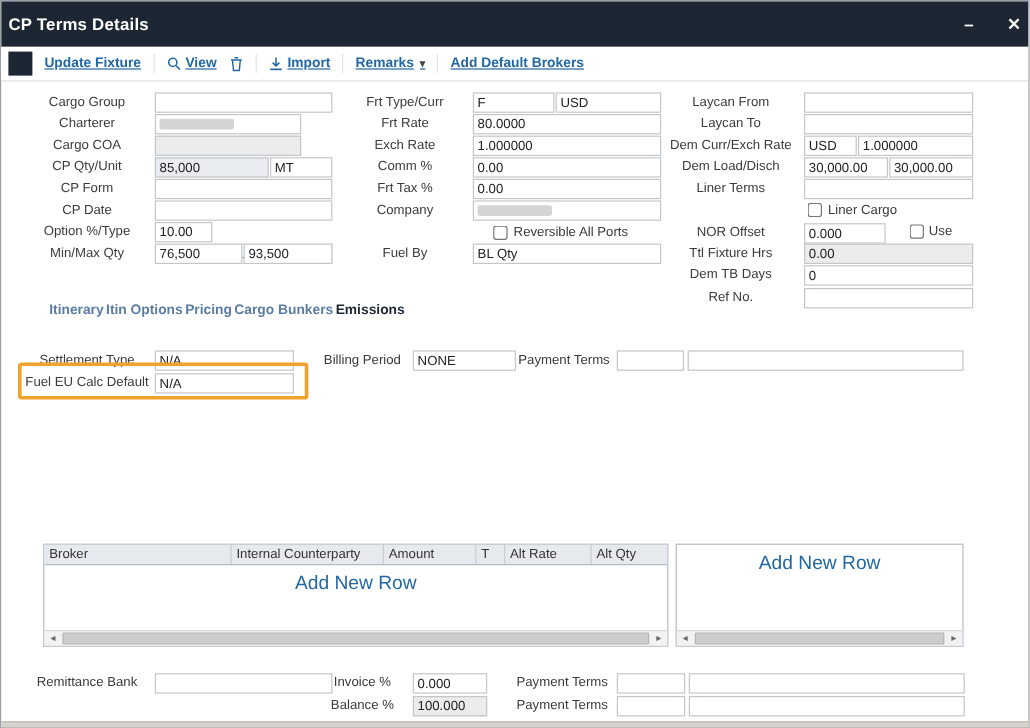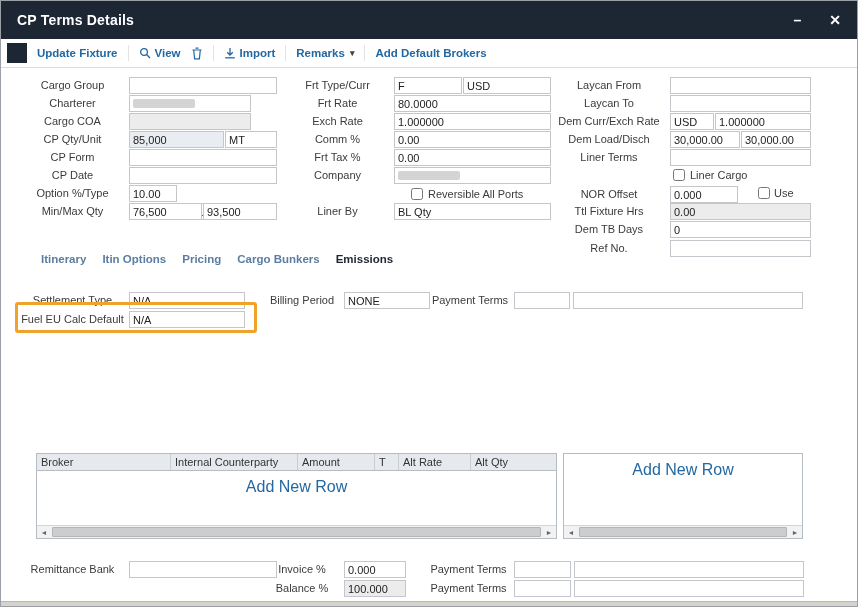--- a/index.html
+++ b/index.html
@@ -1,36 +1,36 @@
 <!DOCTYPE html>
 <html><head>
 <meta charset="utf-8">
 <style>
   *{box-sizing:border-box;margin:0;padding:0;font-family:"Liberation Sans",sans-serif;}
   html,body{width:858px;height:607px;}
   body{position:relative;background:#fff;border:1px solid #9aa0a6;overflow:hidden;}
-  .titlebar{position:absolute;top:0;left:0;width:100%;height:38px;background:#1c2733;display:flex;align-items:center;padding:0 16px;}
+  .titlebar{position:absolute;top:0;left:0;width:100%;height:38px;background:#1c2733;display:flex;align-items:center;padding:0 6px;}
   .titlebar .title{color:#fff;font-size:14px;font-weight:bold;letter-spacing:.2px;}
   .win-controls{margin-left:auto;display:flex;gap:28px;color:#fff;font-size:14px;font-weight:bold;}
   .win-controls span{cursor:pointer;line-height:1;}
   .toolbar{position:absolute;top:38px;left:0;width:100%;height:29px;background:#fff;border-bottom:1px solid #dcdcdc;display:flex;align-items:center;padding:0 6px;gap:10px;}
   .menu-sq{width:20px;height:20px;background:#1c2733;flex:0 0 auto;cursor:pointer;}
-  .tool-link{color:#2368a2;font-weight:bold;font-size:11.5px;cursor:pointer;display:flex;align-items:center;gap:4px;white-space:nowrap;}
+  .tool-link{color:#2368a2;font-weight:bold;font-size:11.5px;cursor:pointer;display:flex;align-items:center;gap:4px;white-space:nowrap;text-decoration:underline;}
   .sep{width:1px;height:16px;background:#e3e3e3;}
   .caret{font-size:9px;color:#444;margin-left:1px;}
   .lbl{position:absolute;font-size:11px;color:#3b3b3b;text-align:center;height:16px;line-height:16px;white-space:nowrap;}
   .fld{position:absolute;height:17px;border:1px solid #c3c6ca;background:#fff;font-size:11px;padding:0 3px;color:#222;line-height:15px;}
   input.fld{outline:none;}
   .num{text-align:left;}
   .ro{background:#ececec;}
   .ro2{background:#e9edf2;}
   .redact{display:inline-block;width:62px;height:9px;background:#d4d4d4;border-radius:2px;margin-top:3px;}
   .cbx{position:absolute;width:12px;height:12px;margin:0;cursor:pointer;}
   .cb-lbl{position:absolute;font-size:11px;color:#3b3b3b;height:14px;line-height:14px;white-space:nowrap;}
-  .tabs{position:absolute;top:252px;left:40px;display:flex;gap:16px;font-size:11.5px;font-weight:bold;}
+  .tabs{position:absolute;top:252px;left:40px;display:flex;gap:2px;font-size:11.5px;font-weight:bold;}
   .tab{color:#5b7da3;cursor:pointer;white-space:nowrap;}
   .tab.active{color:#1c2733;}
   .hl-box{position:absolute;left:14px;top:301px;width:242px;height:31px;border:3px solid #f0a32b;border-radius:3px;pointer-events:none;z-index:5;}
   .grid{position:absolute;border:1px solid #b6bcc3;background:#fff;}
   .grid-head{display:flex;background:#e6eaee;border-bottom:1px solid #b6bcc3;height:17px;}
   .gh-cell{font-size:11px;color:#333;padding:1px 4px;border-right:1px solid #c9ced4;height:100%;line-height:14px;overflow:hidden;white-space:nowrap;}
   .gh-cell:last-child{border-right:none;flex:1;}
   .grid-body{height:54px;}
   .add-row{display:block;text-align:center;color:#2368a2;font-size:16px;margin-top:7px;cursor:pointer;}
   .hscroll{position:absolute;left:0;bottom:0;width:100%;height:13px;background:#f2f2f2;border-top:1px solid #d5d5d5;display:flex;align-items:center;}
@@ -128,21 +128,21 @@
 
 <span class="lbl" style="left:283px;top:148px;width:107px">Frt Tax %</span>
 <input class="fld num" style="left: 393px; top: 148px; width: 157px;" value="0.00">
 
 <span class="lbl" style="left:283px;top:166px;width:107px">Company</span>
 <div class="fld" style="left:393px;top:166px;width:157px"><span class="redact"></span></div>
 
 <input type="checkbox" class="cbx" style="left: 410px; top: 187px;">
 <span class="cb-lbl" style="left:427px;top:186px">Reversible All Ports</span>
 
-<span class="lbl" style="left:283px;top:202px;width:107px">Liner By</span>
+<span class="lbl" style="left:283px;top:202px;width:107px">Fuel By</span>
 <input class="fld" style="left: 393px; top: 202px; width: 157px;" value="BL Qty">
 
 <span class="lbl" style="left:550px;top:76px;width:116px">Laycan From</span>
 <input class="fld" style="left: 669px; top: 76px; width: 141px;" value="">
 
 <span class="lbl" style="left:550px;top:94px;width:116px">Laycan To</span>
 <input class="fld" style="left: 669px; top: 94px; width: 141px;" value="">
 
 <span class="lbl" style="left:550px;top:112px;width:116px">Dem Curr/Exch Rate</span>
 <input class="fld" style="left: 669px; top: 112px; width: 44px;" value="USD">
@@ -189,21 +189,21 @@
 <span class="lbl" style="left:428px;top:291px;width:82px">Payment Terms</span>
 <input class="fld" style="left: 513px; top: 291px; width: 56px;" value="">
 <input class="fld" style="left: 572px; top: 291px; width: 230px;" value="">
 
 <span class="lbl" style="left:18px;top:310px;width:107px">Fuel EU Calc Default</span>
 <input class="fld" style="left: 128px; top: 310px; width: 116px;" value="N/A">
 <div class="hl-box"></div>
 
 <div class="grid" style="left:35px;top:452px;width:521px;height:86px">
   <div class="grid-head">
-    <div class="gh-cell" style="width:134px">Broker</div>
+    <div class="gh-cell" style="width:156px">Broker</div>
     <div class="gh-cell" style="width:127px">Internal Counterparty</div>
     <div class="gh-cell" style="width:77px">Amount</div>
     <div class="gh-cell" style="width:24px">T</div>
     <div class="gh-cell" style="width:72px">Alt Rate</div>
     <div class="gh-cell">Alt Qty</div>
   </div>
   <div class="grid-body">
     <span class="add-row">Add New Row</span>
   </div>
   <div class="hscroll">

